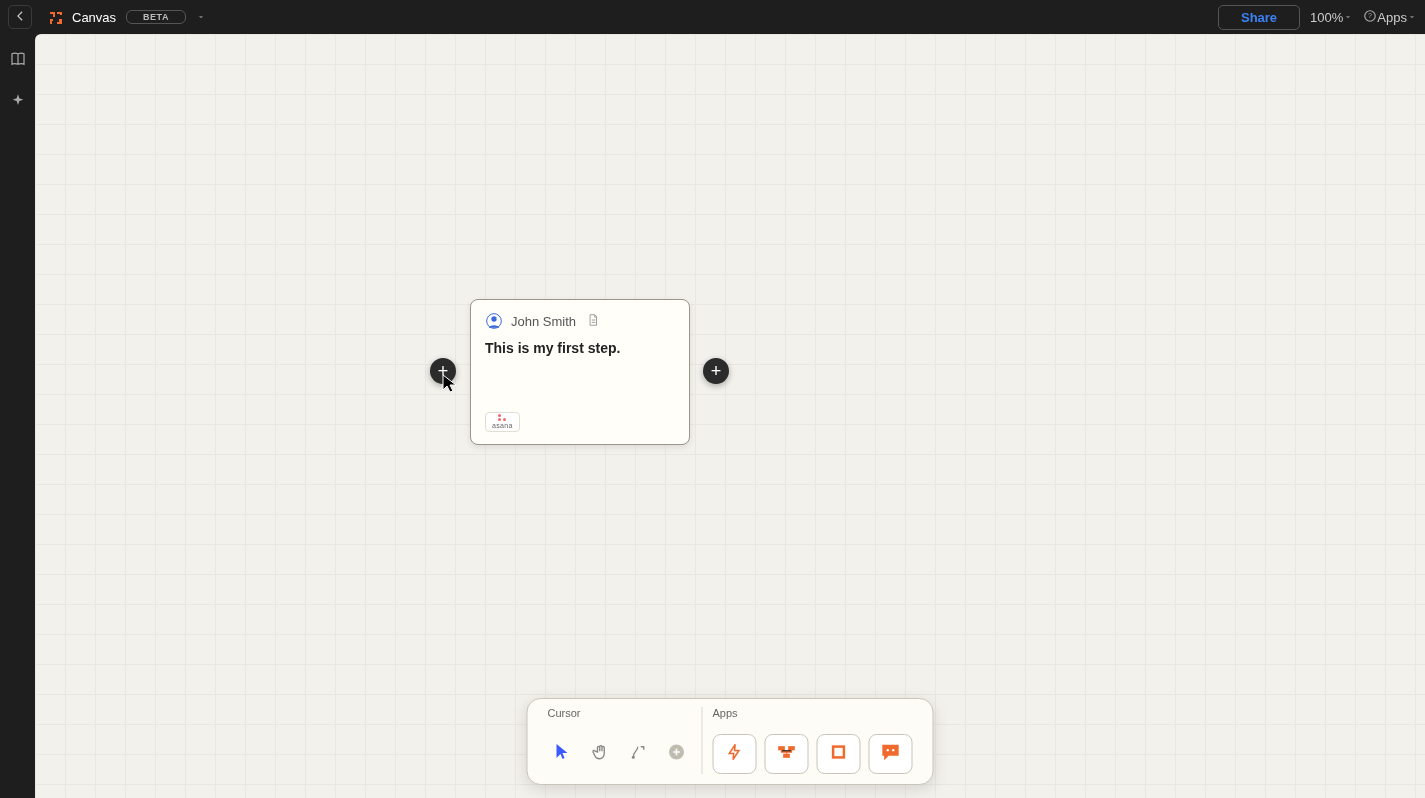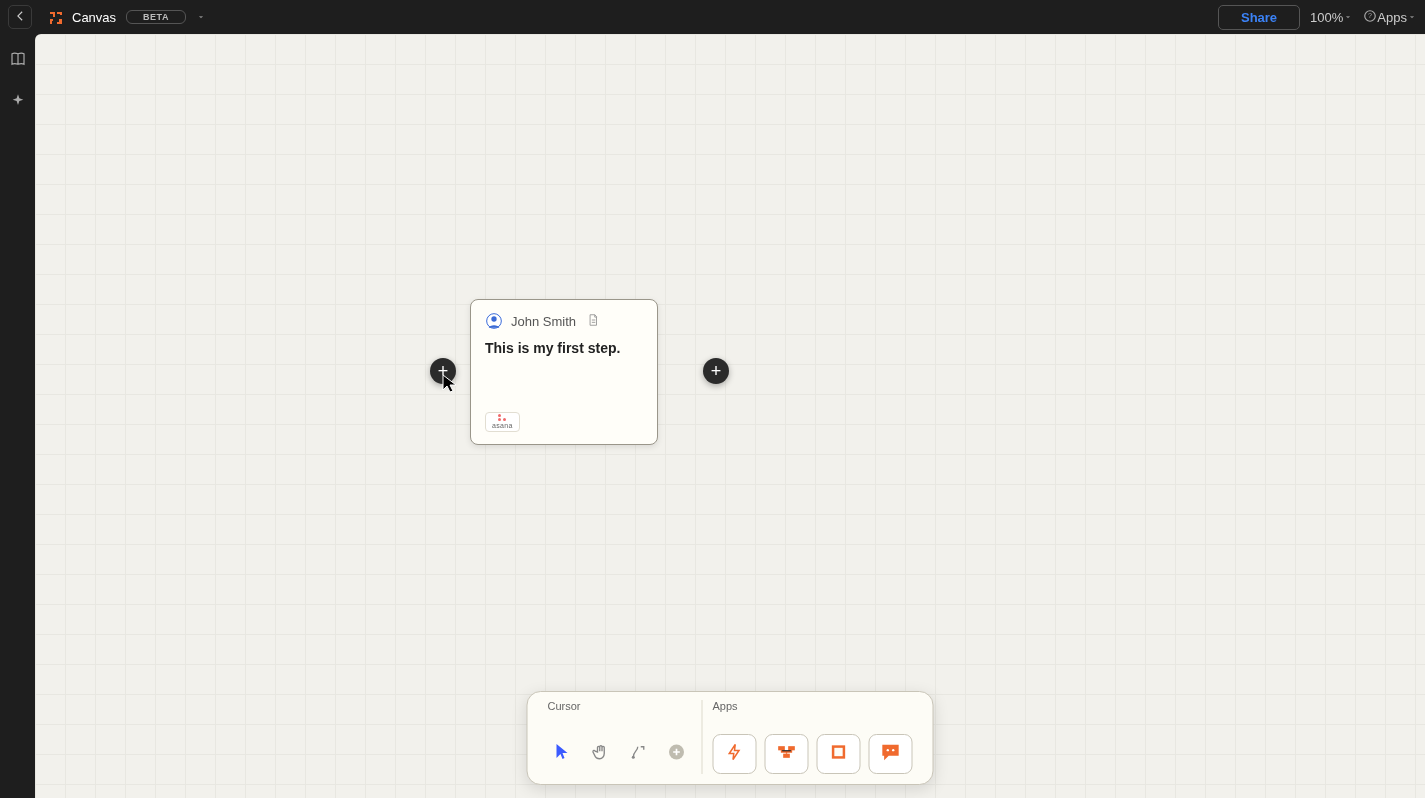--- a/index.html
+++ b/index.html
@@ -116,21 +116,21 @@
       linear-gradient(var(--grid-line) 1px, transparent 1px),
       linear-gradient(90deg, var(--grid-line) 1px, transparent 1px);
     background-size: 30px 30px;
     border-top-left-radius: 6px;
   }
 
   
   .card {
     position: absolute;
     left: 435px; top: 265px;
-    width: 188px; height: 146px;
+    width: 220px; height: 146px;
     background: var(--card-bg);
     border: 1px solid #9a968a;
     border-radius: 8px;
     box-shadow: 0 2px 6px var(--shadow);
     padding: 12px 14px;
     display: flex; flex-direction: column;
   }
   .card-header {
     display: flex; align-items: center; gap: 8px;
     font-size: 13px; color: #555;
@@ -193,21 +193,21 @@
     bottom: 13px;
     background: #fdfcf6;
     border: 1px solid var(--border-light);
     border-radius: 14px;
     box-shadow: 0 4px 16px rgba(0,0,0,0.12);
     display: flex;
     padding: 8px 10px 10px 10px;
     gap: 0;
   }
   .tool-group {
-    display: flex; flex-direction: column; gap: 22px;
+    display: flex; flex-direction: column; gap: 15px;
     padding: 0 10px;
   }
   .tool-group + .tool-group {
     border-left: 1px solid #ddd9cc;
   }
   .tool-group-label {
     font-size: 11px; color: #666;
   }
   .tool-row {
     display: flex; gap: 8px;

